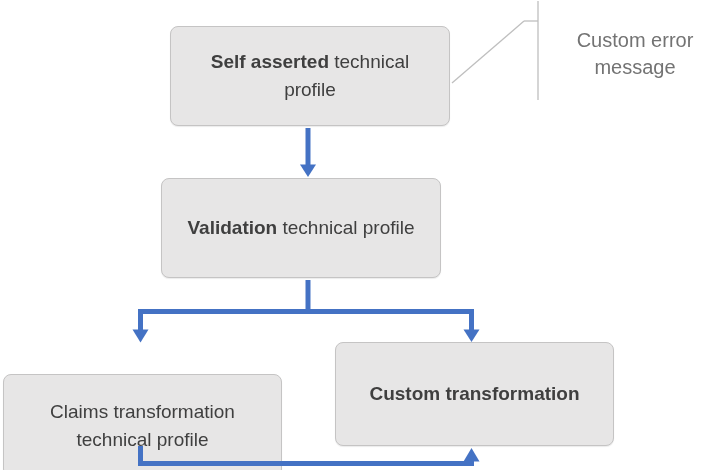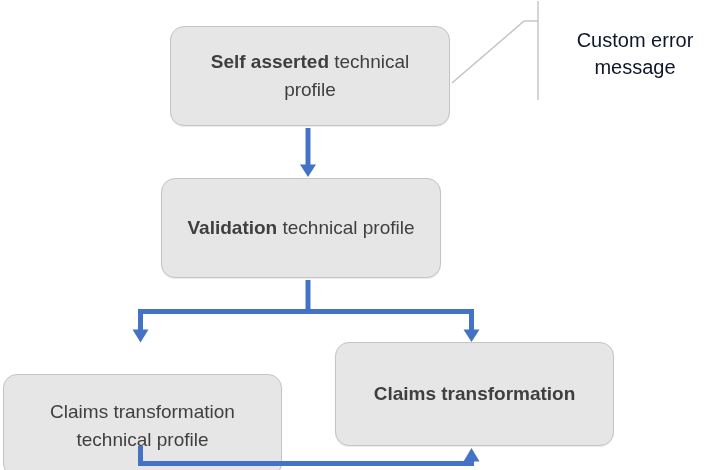--- a/index.html
+++ b/index.html
@@ -9,21 +9,21 @@
     height: 470px;
     background: #ffffff;
     font-family: "Liberation Sans", sans-serif;
     overflow: hidden;
   }
   .node {
     position: absolute;
     box-sizing: border-box;
     background: #e7e6e6;
     border: 1px solid #c5c4c4;
-    border-radius: 14px;
+    border-radius: 8px;
     box-shadow: 0 1px 1px rgba(0,0,0,0.08);
     display: flex;
     align-items: center;
     justify-content: center;
     text-align: center;
     color: #3f3f3f;
     font-size: 19px;
     line-height: 28px;
     padding: 0 25px;
   }
@@ -37,21 +37,21 @@
     position: absolute;
     left: 0; top: 0;
     width: 727px; height: 470px;
     pointer-events: none;
   }
   .callout-text {
     position: absolute;
     left: 549px; top: 27px;
     width: 172px;
     text-align: center;
-    color: #0f172a;
+    color: #737373;
     font-size: 20px;
     line-height: 27px;
     font-weight: 400;
   }
 </style>
 </head>
 <body>
 
 <div class="canvas">
 
@@ -61,21 +61,21 @@
 
   <div class="node" id="node-validation">
     <div><span class="b">Validation</span><span class="r"> technical profile</span></div>
   </div>
 
   <div class="node" id="node-claims-tp">
     <div><span class="b"></span><span class="r">Claims transformation technical profile</span></div>
   </div>
 
   <div class="node" id="node-claims-transform">
-    <div><span class="b">Claims transformation</span><span class="r"></span></div>
+    <div><span class="b">Custom transformation</span><span class="r"></span></div>
   </div>
 
   <svg class="overlay" viewBox="0 0 727 470">
 
     <g>
       <line x1="308" y1="128" x2="308" y2="166" stroke="#4472c4" stroke-width="5"></line>
       <polygon points="300,164.5 316,164.5 308,177" fill="#4472c4"></polygon>
     </g>
 
     <g>

